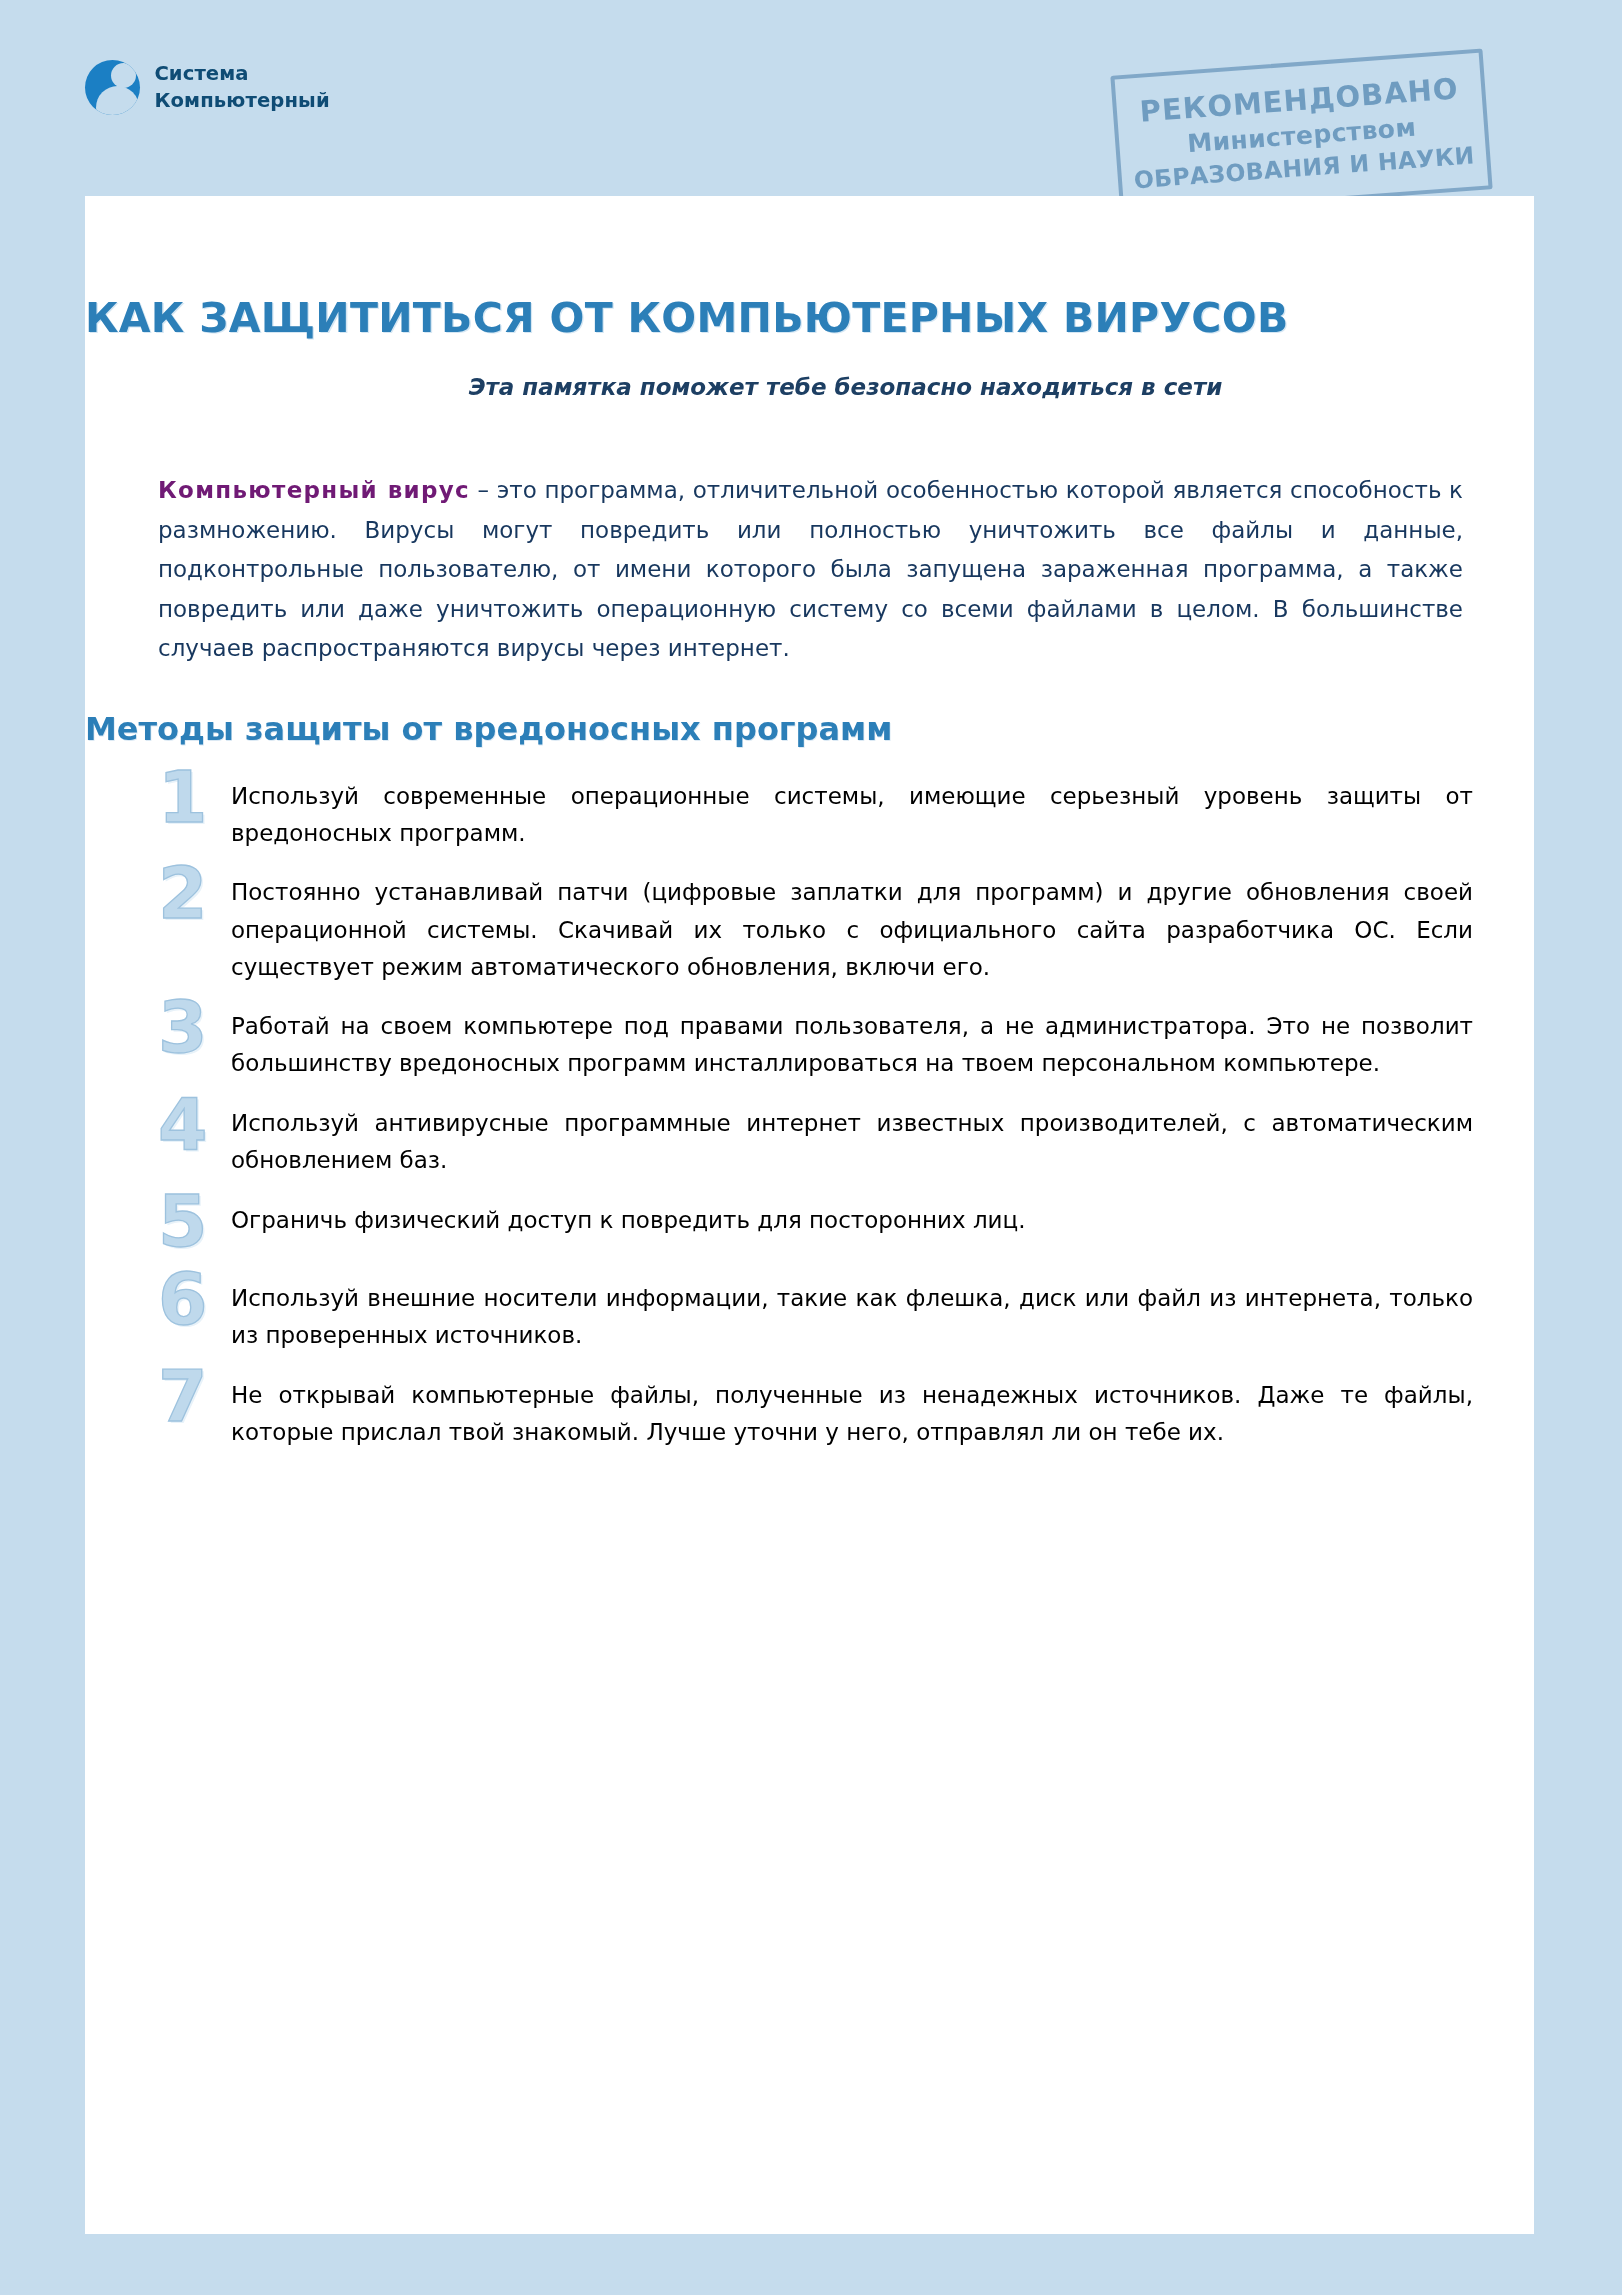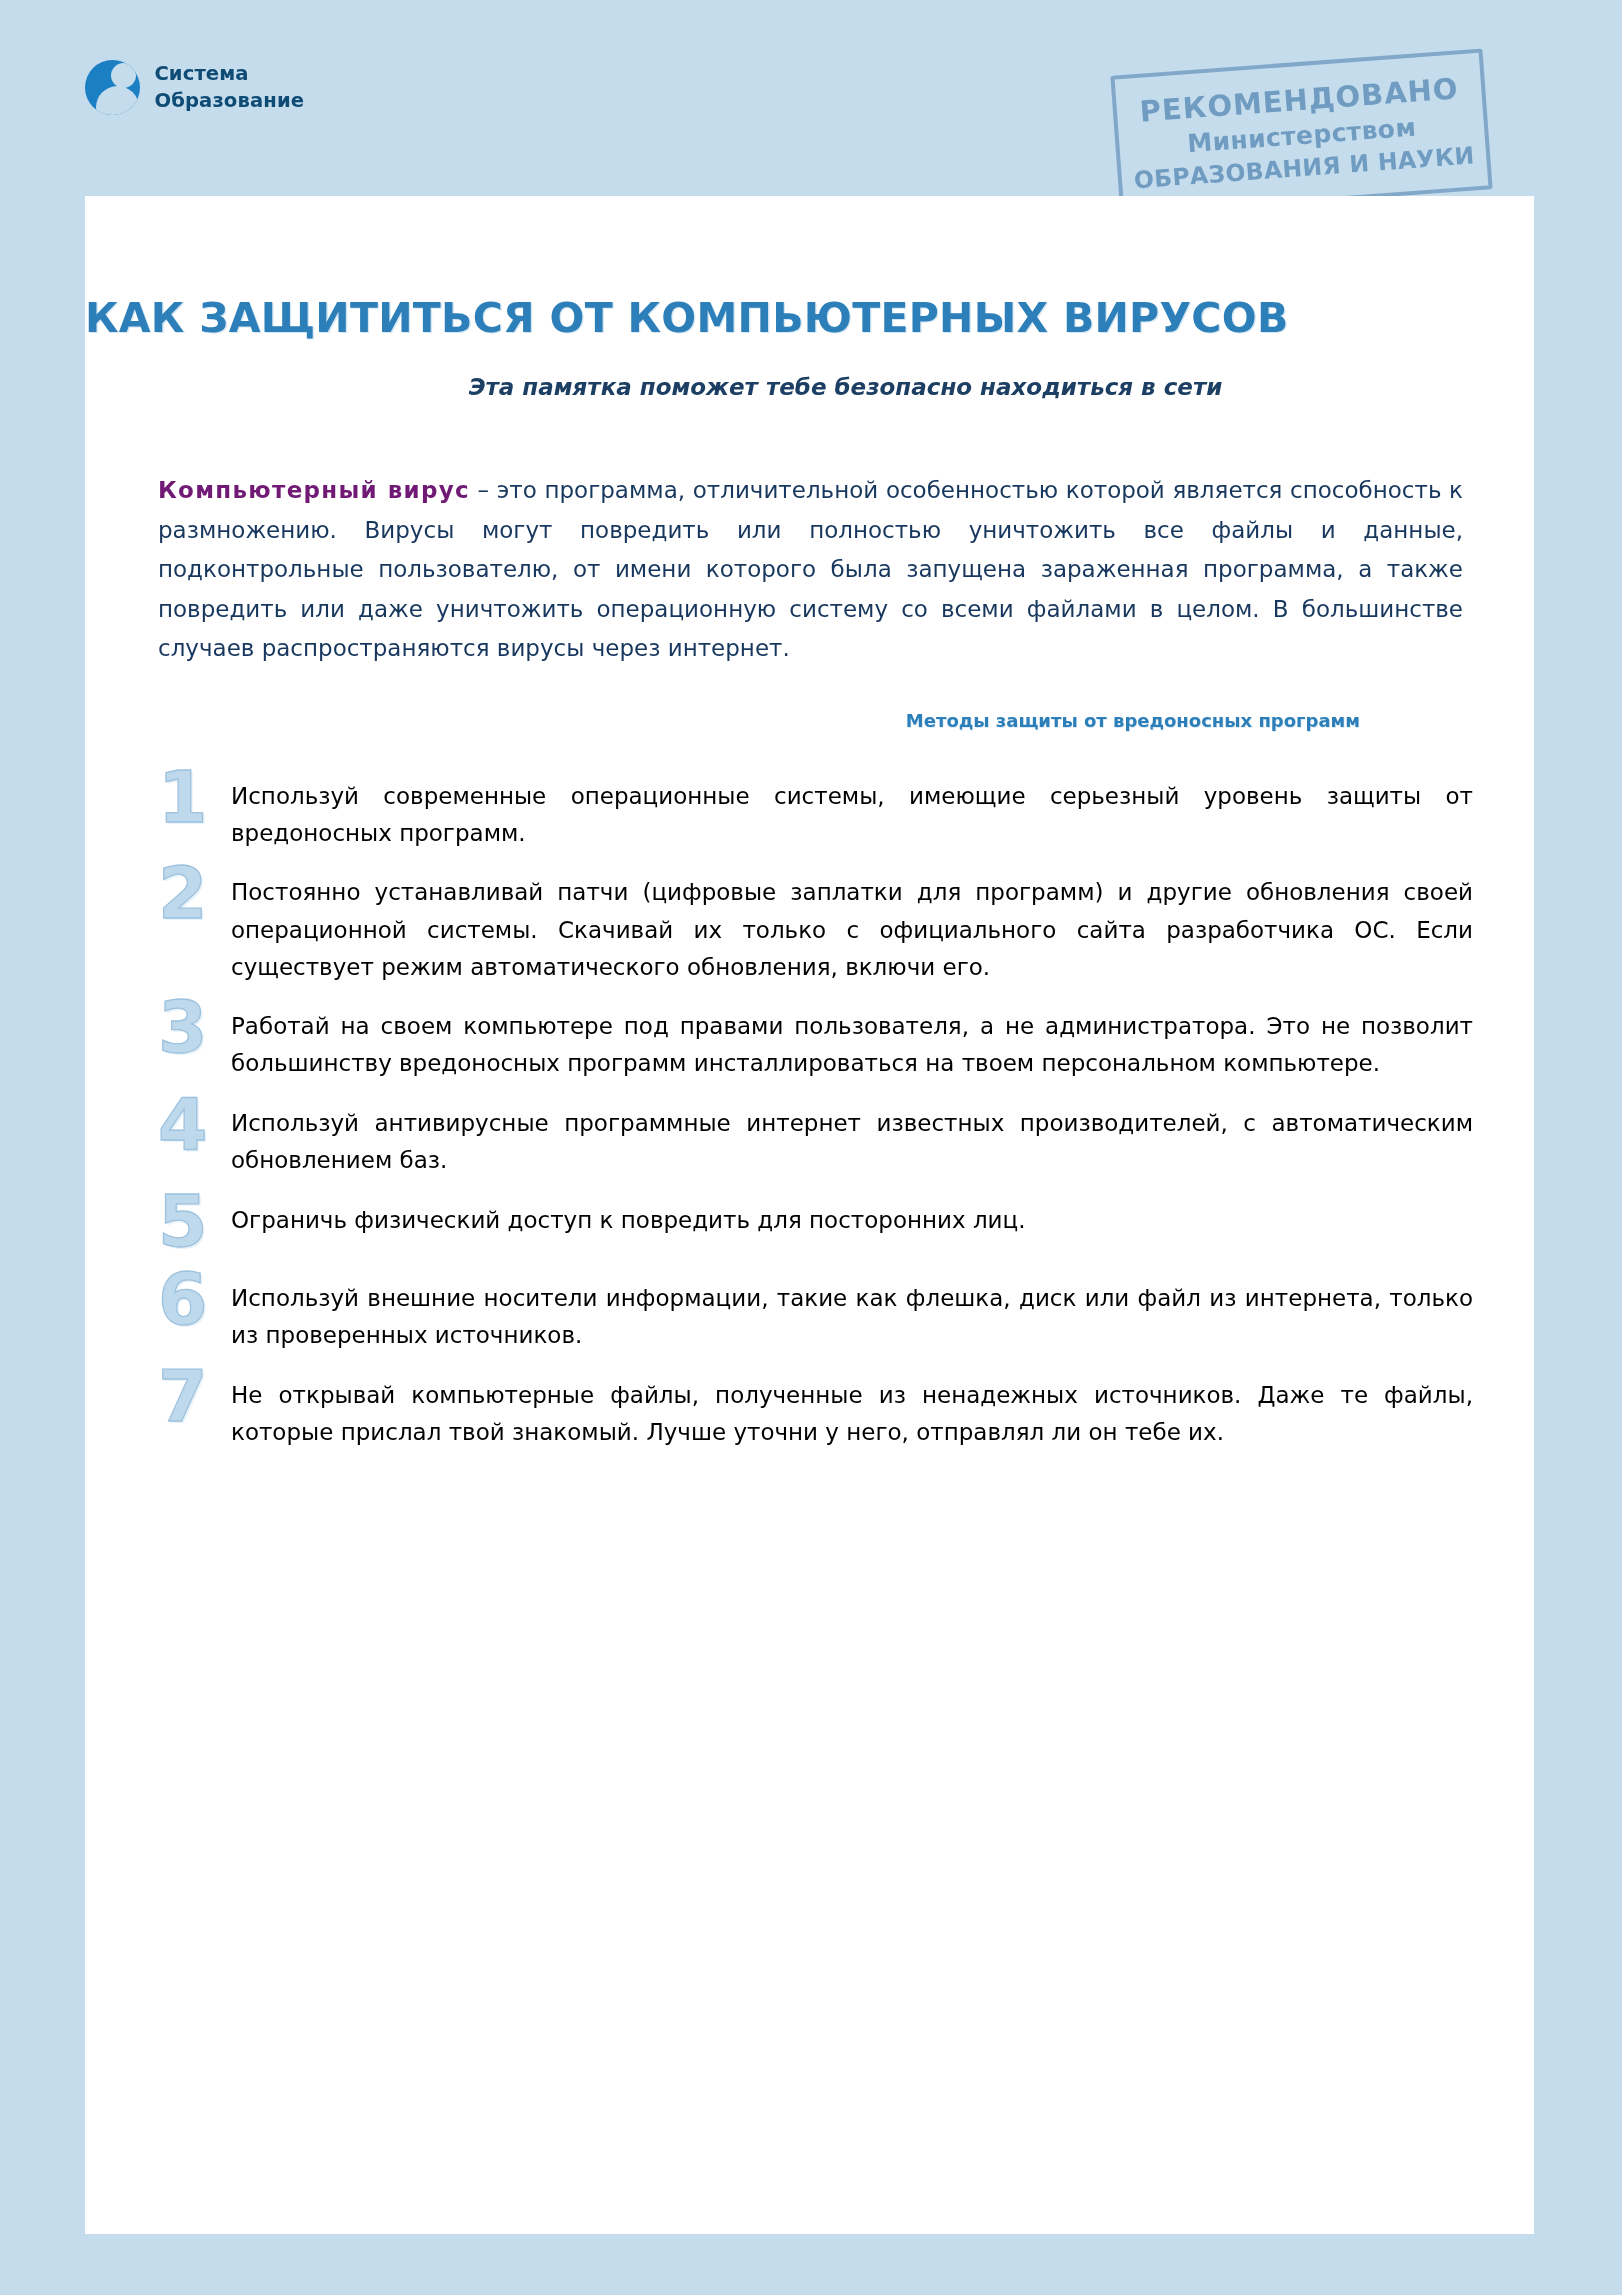--- a/index.html
+++ b/index.html
@@ -162,22 +162,22 @@
     color: #701a75;
     font-weight: bold;
     letter-spacing: 1.3px;
   }
 
   .section-title {
     position: absolute;
     top: 514px;
     left: 0;
     width: 1275px;
-    text-align: right;
-    font-size: 18px;
+    text-align: left;
+    font-size: 32px;
     font-weight: bold;
     color: #2c7fb8;
     text-shadow: 0.7px 0.7px 0 #dbe9f4;
   }
 
   .tips {
     position: absolute;
     top: 579px;
     left: 73px;
     width: 1315px;
@@ -210,21 +210,21 @@
   }
 </style>
 </head>
 <body>
 
 <div class="header-band">
   <div class="logo-block">
     <div class="logo-mark"></div>
     <div class="logo-text">
       <div>Система</div>
-      <div>Образование</div>
+      <div>Компьютерный</div>
     </div>
   </div>
 
   <div class="stamp">
     <div class="stamp-border"></div>
     <div class="stamp-inner">
       <div class="stamp-line1">РЕКОМЕНДОВАНО</div>
       <div class="stamp-line2">Министерством</div>
       <div class="stamp-line3">ОБРАЗОВАНИЯ И НАУКИ</div>
     </div>

